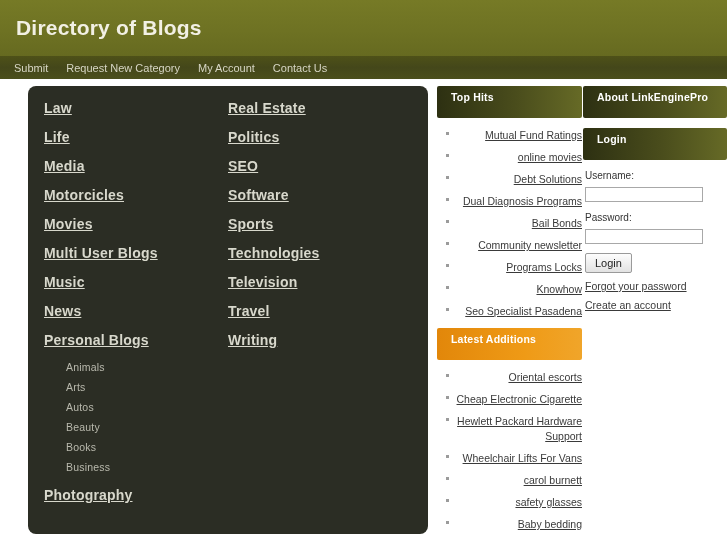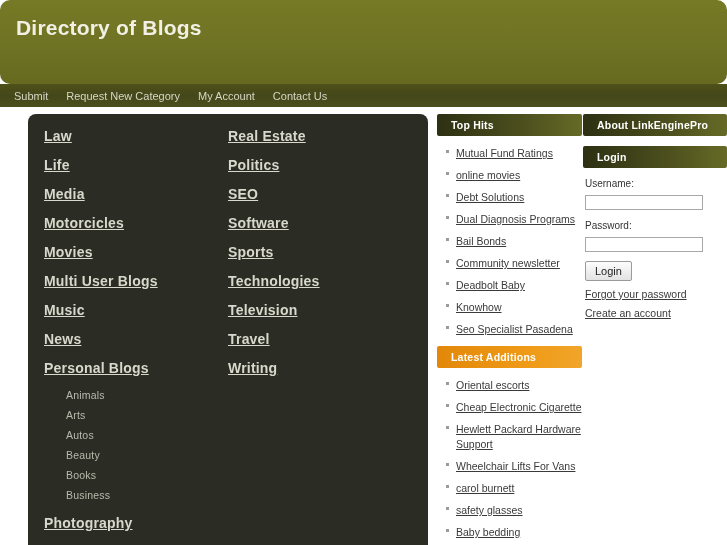--- a/index.html
+++ b/index.html
@@ -10,24 +10,23 @@
   body {
     width: 727px;
     height: 545px;
     overflow: hidden;
     font-family: "Liberation Sans", sans-serif;
     color: #222222;
   }
 
   
   .site-header {
-    height: 84px;
+    height: 56px;
     background: linear-gradient(to bottom, #767a26 0%, #6e7223 55%, #666a20 100%);
     position: relative;
-    border-radius: 10px;
   }
   .site-title {
     position: absolute;
     left: 16px;
     top: 16px;
     font-size: 21px;
     font-weight: bold;
     color: #f2f0e4;
     letter-spacing: 0.2px;
   }
@@ -105,21 +104,21 @@
     margin-left: 9px;
   }
   .col-right {
     width: 144px;
     margin-left: 1px;
   }
 
   .panel { margin-bottom: 10px; }
 
   .panel-head {
-    height: 22px;
+    height: 32px;
     line-height: 22px;
     color: #ffffff;
     font-size: 10.5px;
     font-weight: bold;
     padding-left: 14px;
     box-sizing: border-box;
     border-radius: 2px;
     letter-spacing: 0.2px;
     white-space: nowrap;
   }
@@ -133,20 +132,21 @@
   .link-list {
     list-style: none;
     margin: 9px 0 0 0;
     padding: 0 0 0 9px;
   }
   .link-list li {
     position: relative;
     padding-left: 10px;
     margin-bottom: 7px;
     line-height: 13px;
+    text-align: right;
   }
   .link-list li::before {
     content: "";
     position: absolute;
     left: 0;
     top: 5px;
     width: 3px;
     height: 3px;
     background: #9b9b9b;
   }
@@ -260,21 +260,21 @@
 
     <div class="panel">
       <div class="panel-head head-olive">Top Hits</div>
       <ul class="link-list">
         <li><a>Mutual Fund Ratings</a></li>
         <li><a>online movies</a></li>
         <li><a>Debt Solutions</a></li>
         <li><a>Dual Diagnosis Programs</a></li>
         <li><a>Bail Bonds</a></li>
         <li><a>Community newsletter</a></li>
-        <li><a>Deadbolt Baby</a></li>
+        <li><a>Programs Locks</a></li>
         <li><a>Knowhow</a></li>
         <li><a>Seo Specialist Pasadena</a></li>
       </ul>
     </div>
 
     <div class="panel">
       <div class="panel-head head-orange">Latest Additions</div>
       <ul class="link-list">
         <li><a>Oriental escorts</a></li>
         <li><a>Cheap Electronic Cigarette</a></li>

